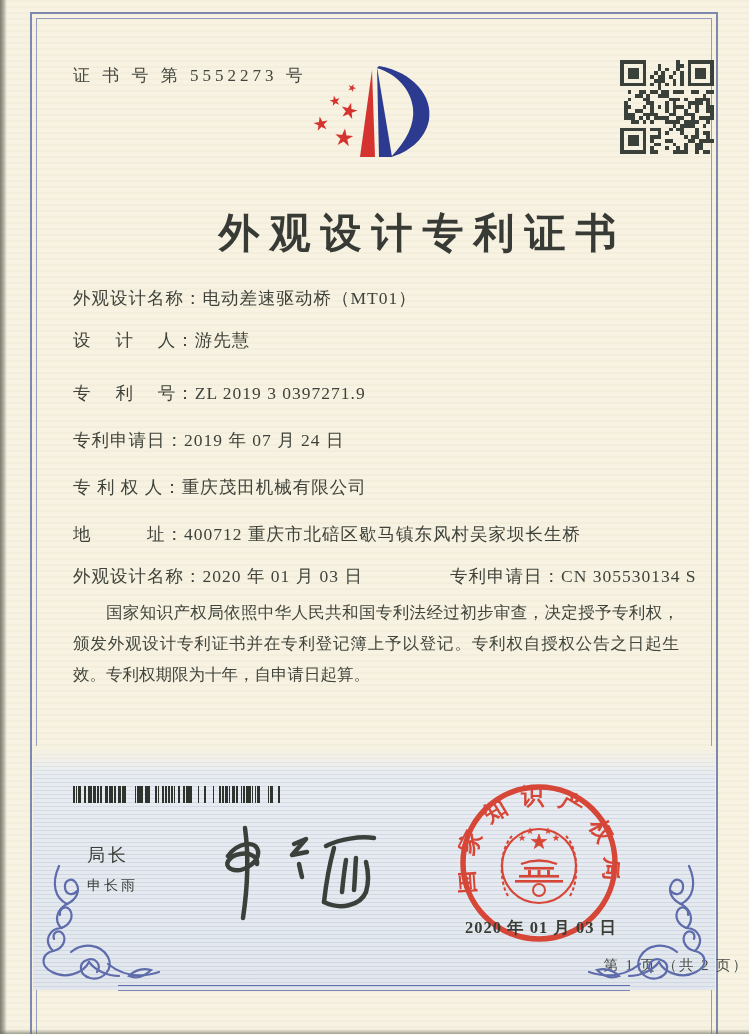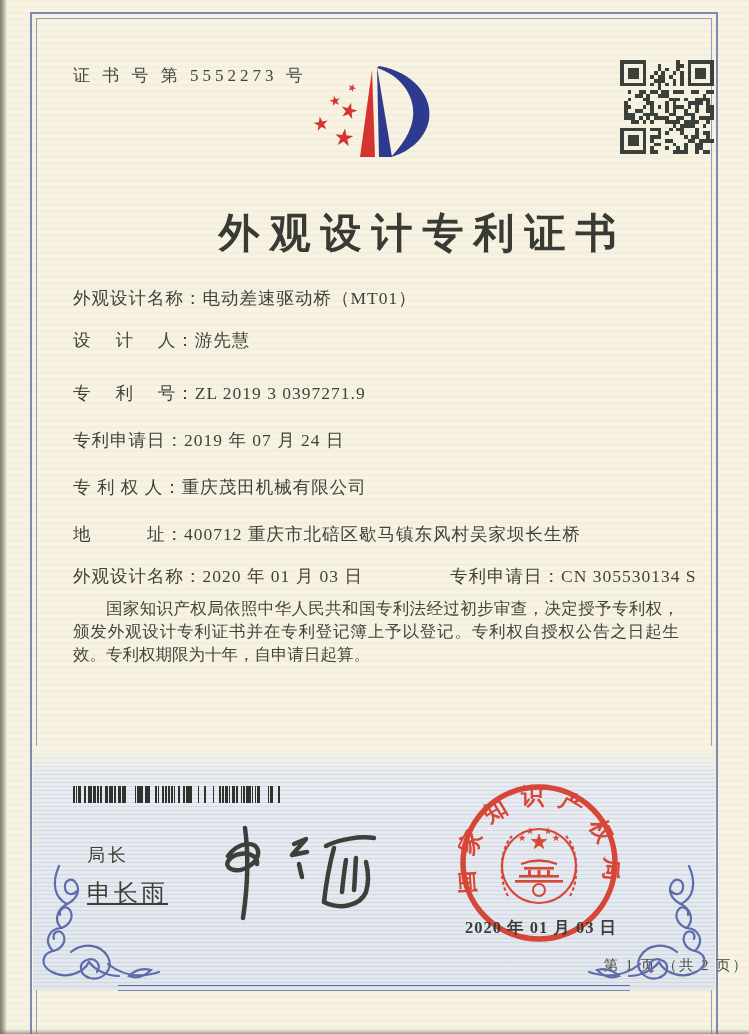--- a/index.html
+++ b/index.html
@@ -22,36 +22,36 @@
   .cert-no{position:absolute;left:73px;top:64px;font-size:17px;letter-spacing:4px;color:#43463f;}
   .logo{position:absolute;left:305px;top:40px;width:150px;height:130px;}
   .qr{position:absolute;left:620px;top:60px;width:94px;height:94px;}
   .title{position:absolute;left:0;top:190px;width:100%;margin:16px;text-align:center;
     font-size:41px;font-weight:700;letter-spacing:10px;color:#383b35;padding-left:32px;}
   .field{position:absolute;left:73px;font-size:17.5px;white-space:nowrap;}
   .flabel{letter-spacing:1px;}
   .fvalue{letter-spacing:1px;}
   .grant2{position:absolute;left:377px;top:0;}
   .paras{position:absolute;left:73px;top:597px;width:606px;}
-  .paras p{margin:0 0 1px 0;font-size:16.5px;line-height:23px;text-align:justify;text-indent:2em;color:#41453c;}
+  .paras p{margin:0 0 1px 0;font-size:16.5px;line-height:31px;text-align:justify;text-indent:2em;color:#41453c;}
   
   .panel{position:absolute;left:33px;right:34px;top:746px;height:244px;
     background:
       repeating-linear-gradient(180deg, rgba(120,140,170,0.18) 0 1px, rgba(255,255,255,0) 1px 4px),
       linear-gradient(180deg,#e9edf2 0%,#e2e7ee 100%);}
   .panel-fade{position:absolute;left:0;top:0;width:100%;height:30px;
     background:linear-gradient(180deg,#f7f2e1 0%,rgba(247,242,225,0) 100%);}
   .panel-line{position:absolute;left:118px;right:119px;top:985px;height:4px;
     border-top:1.5px solid #5f6da8;border-bottom:1px solid #7b86b6;}
   .ornament{position:absolute;width:132px;height:142px;top:864px;}
   .orn-left{left:31px;}
   .orn-right{right:32px;transform:scaleX(-1);}
   .barcode{position:absolute;left:73px;top:786px;width:208px;height:17px;}
   .director-title{position:absolute;left:87px;top:843px;font-size:18px;letter-spacing:3px;color:#3b3f38;}
-  .director-name{position:absolute;left:87px;top:877px;font-size:24px;letter-spacing:3px;color:#3b3f38;text-decoration:underline;}
+  .director-name{position:absolute;left:87px;top:877px;font-size:14px;letter-spacing:3px;color:#3b3f38;}
   .signature{position:absolute;left:198px;top:820px;width:210px;height:104px;}
   .seal{position:absolute;left:458px;top:782px;width:162px;height:162px;opacity:.93;}
   .seal-date{position:absolute;left:452px;top:917px;width:178px;text-align:center;
     font-size:16.5px;font-weight:600;letter-spacing:1px;color:#3a3d36;z-index:5;}
   .page-info{position:absolute;left:0;top:956px;width:100%;text-align:right;
     font-size:14.5px;letter-spacing:2px;color:#474c45;}
   .back-note{position:absolute;left:0;top:1002px;width:100%;text-align:center;
     font-size:15.5px;letter-spacing:4px;color:#4a4e44;}
 </style>
 </head>

